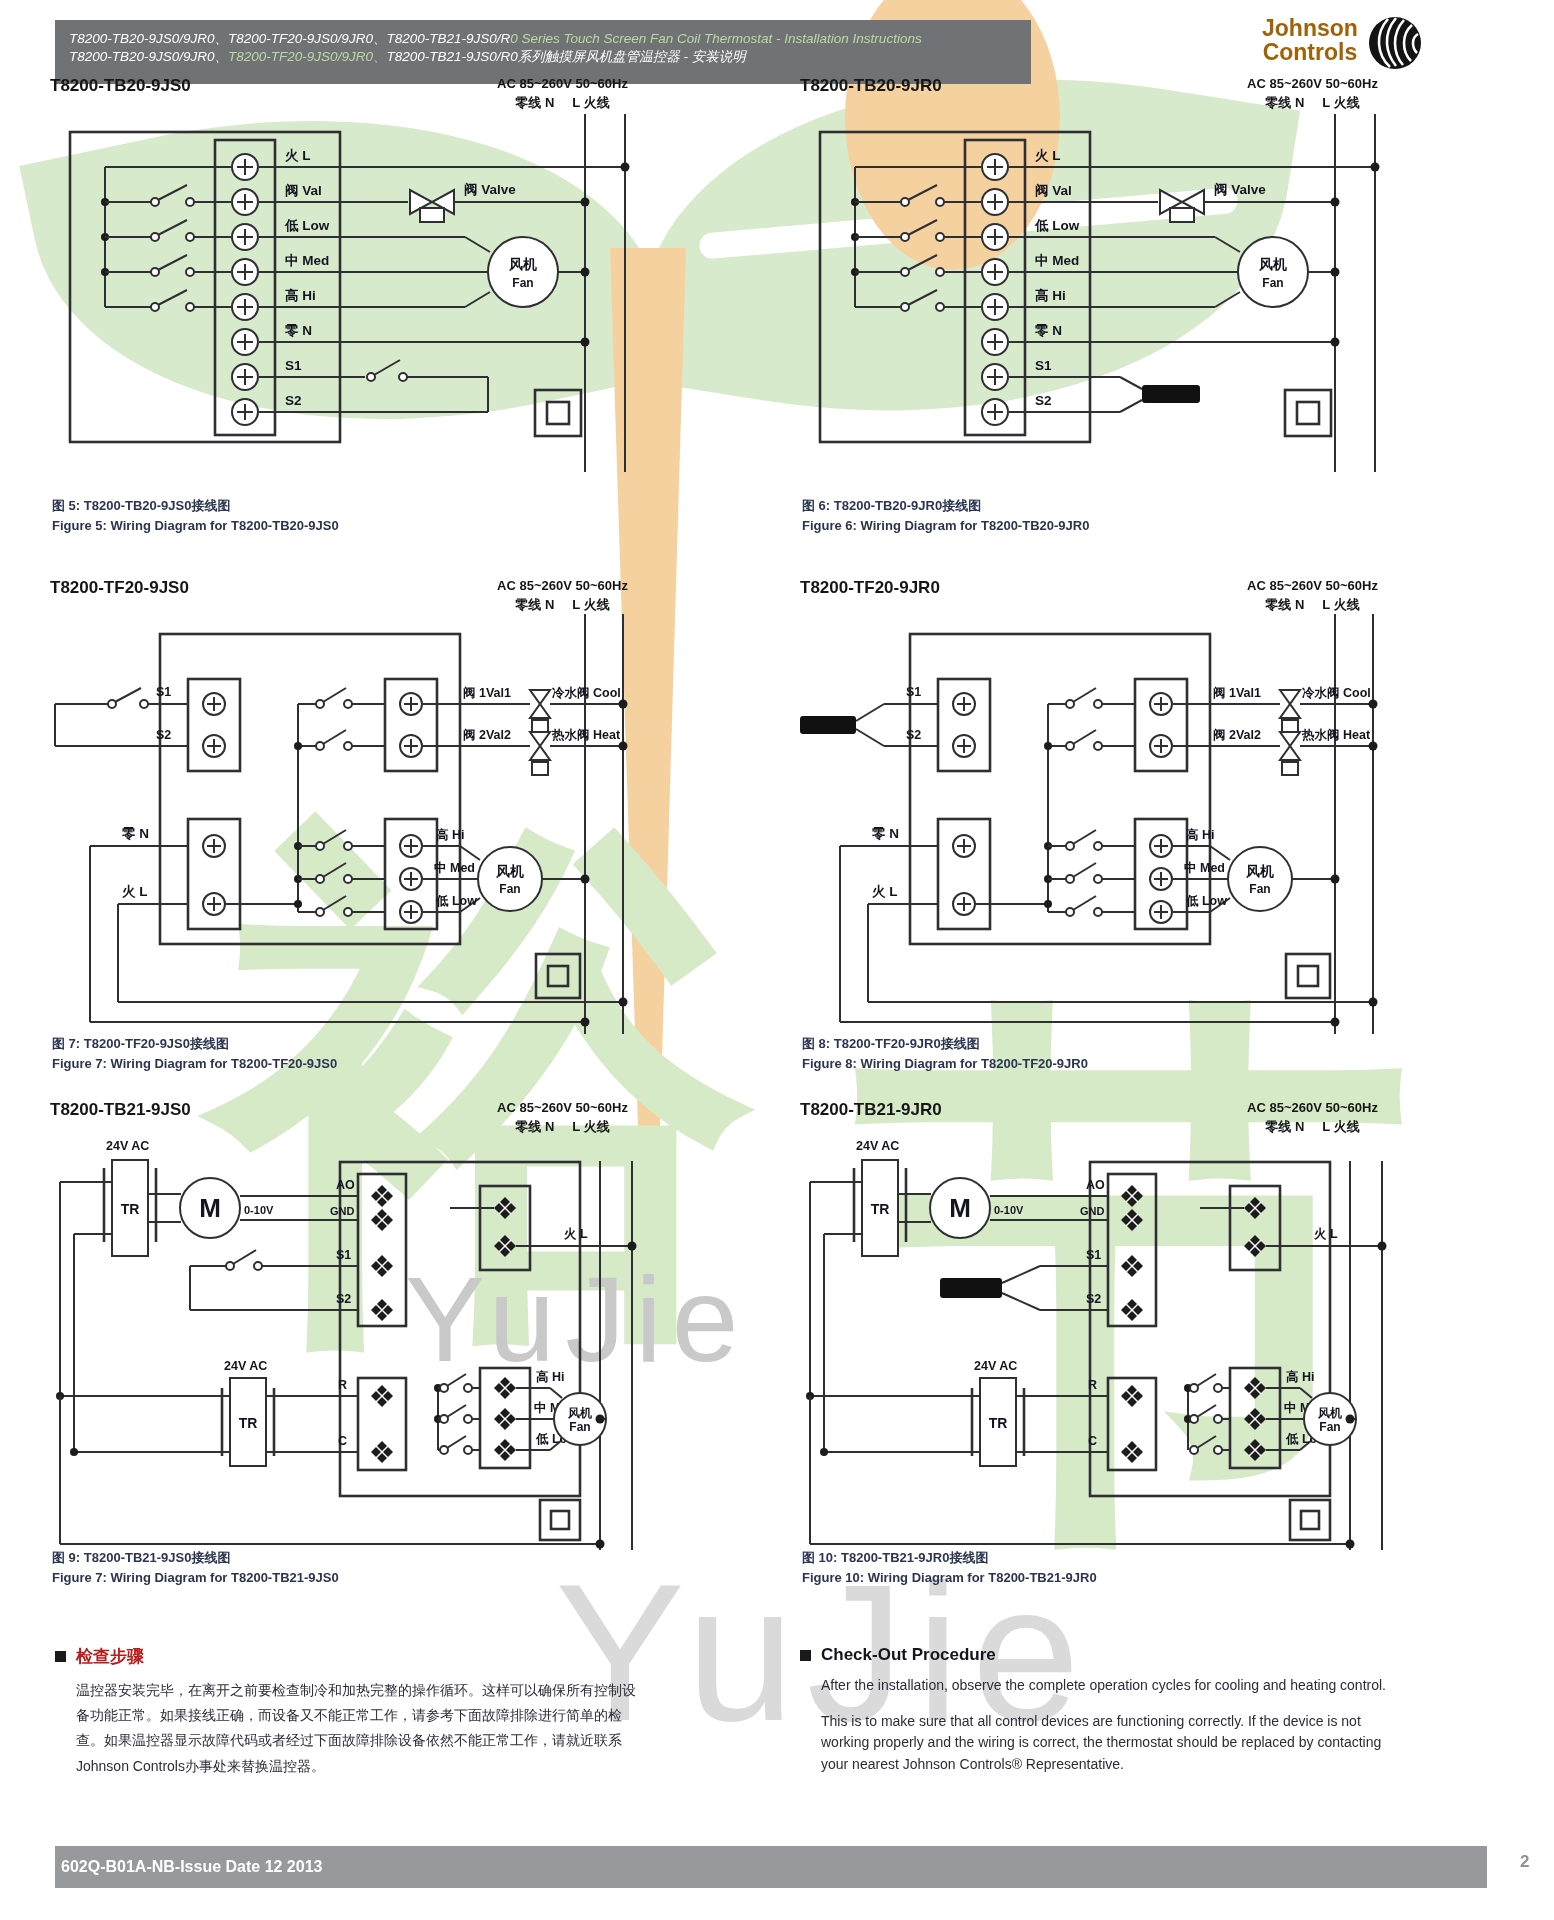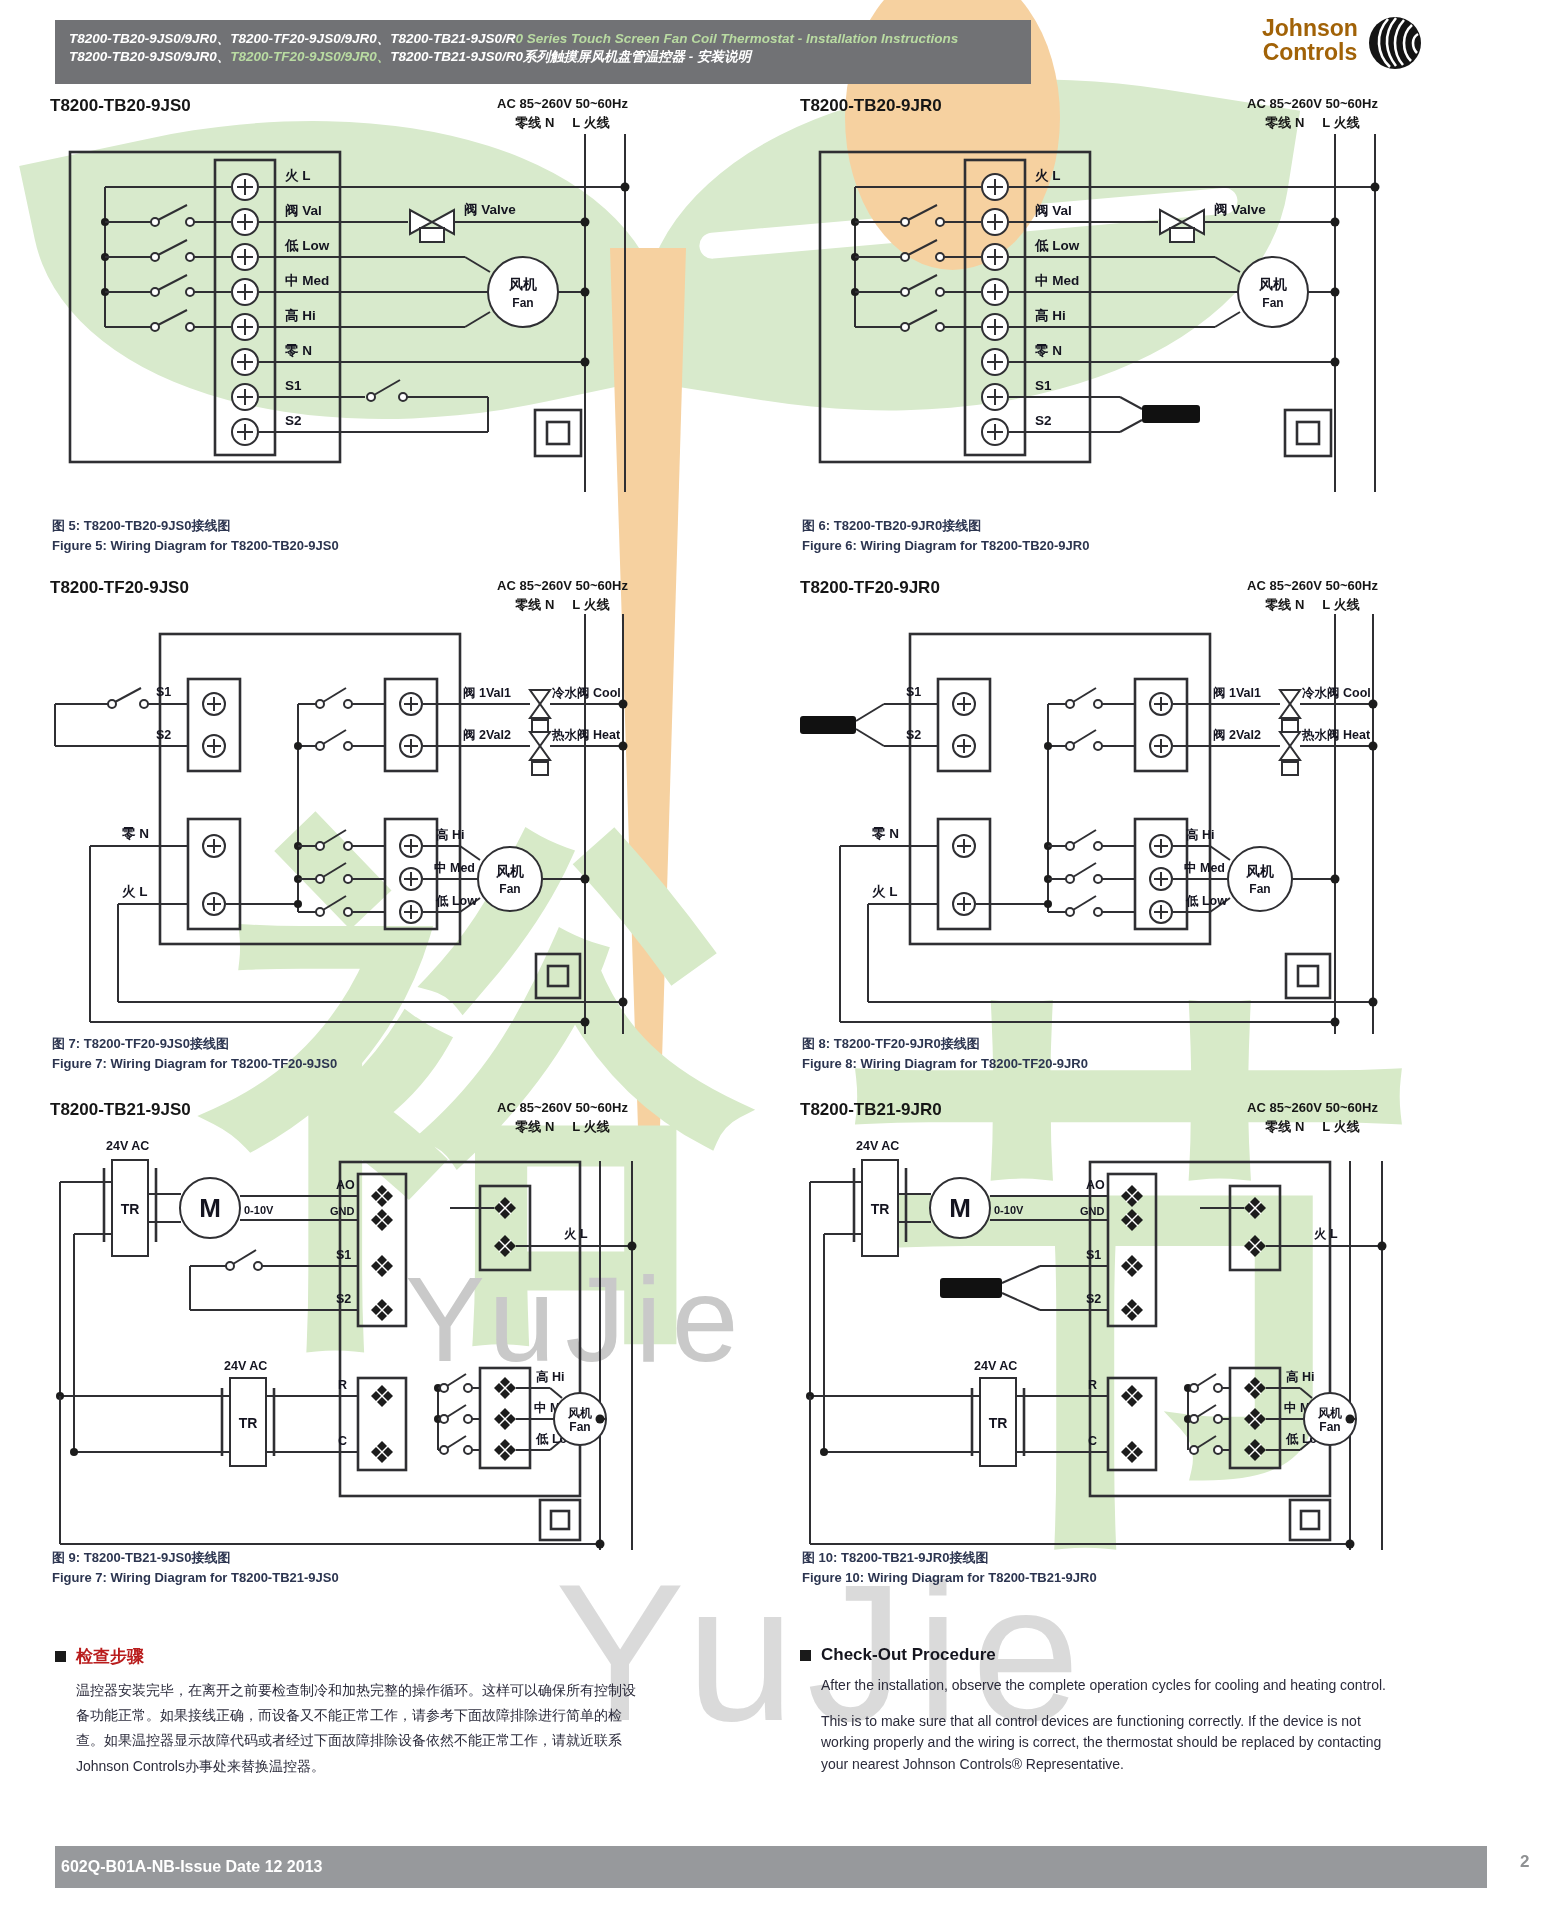--- a/index.html
+++ b/index.html
@@ -16,38 +16,38 @@
   .sun{left:845px;top:-35px;width:215px;height:305px;background:#f6d1a0;border-radius:50%;}
   .trunk{left:598px;top:248px;width:100px;height:880px;background:#f6d1a0;
          clip-path:polygon(12% 0,88% 0,62% 100%,40% 100%);}
   .wmchar{color:#d7eac8;font-weight:bold;line-height:1;}
   .wmchar1{left:215px;top:815px;font-size:540px;}
   .wmchar2{left:855px;top:995px;font-size:560px;}
   .yujie1{left:405px;top:1250px;font-size:120px;color:#c9c9c9;letter-spacing:10px;}
   .yujie2{left:555px;top:1540px;font-size:195px;color:#d4d4d4;letter-spacing:12px;opacity:.85;}
   
   .hbar{position:absolute;z-index:2;left:55px;top:20px;width:976px;height:64px;
-        background:#717275;color:#ffffff;font-style:italic;font-weight:bold;
+        background:#717275;color:#ffffff;font-style:italic;font-weight:normal;
         font-size:13.5px;padding:0 14px;box-sizing:border-box;}
   .hbar .hl1{margin-top:10px;white-space:nowrap;}
   .hbar .hl2{margin-top:0;white-space:nowrap;}
   .hl-green{color:#b9dba2;}
   .logo{position:absolute;z-index:2;left:1262px;top:16px;display:flex;align-items:flex-start;}
   .logo-text{text-align:center;font-weight:bold;font-size:23px;color:#a16207;line-height:1.05;}
   .logo-mark{margin-left:10px;}
   
   .panel{position:absolute;z-index:2;width:640px;}
   .ptitle{position:absolute;left:10px;top:0;font-weight:bold;font-size:17px;color:#161616;}
   .power{position:absolute;top:0;right:0;width:235px;text-align:center;
          font-weight:bold;font-size:13px;color:#161616;}
   .power .pl2{margin-top:3px;}
   .power .pl2 span{margin:0 9px;}
   .dsvg{position:absolute;left:0;top:26px;}
   .cap{position:absolute;left:12px;font-weight:bold;font-size:13px;color:#2c3550;line-height:1.5;}
-  .r1{top:96px;height:475px;}   .r1 .cap{top:420px;}
+  .r1{top:76px;height:475px;}   .r1 .cap{top:420px;}
   .r2{top:578px;height:510px;}  .r2 .cap{top:456px;}
   .r3{top:1100px;height:505px;} .r3 .cap{top:448px;}
   .pl-left{left:40px;}  .pl-right{left:790px;}
   
   .w{stroke:#2f2f33;stroke-width:2;fill:none;}
   .wb{stroke:#2f2f33;stroke-width:2.6;fill:none;}
   .wf{stroke:#2f2f33;stroke-width:2;fill:#ffffff;}
   .dot{fill:#1c1c1c;}
   .probe{fill:#111111;}
   .diam{fill:#1c1c1c;}

